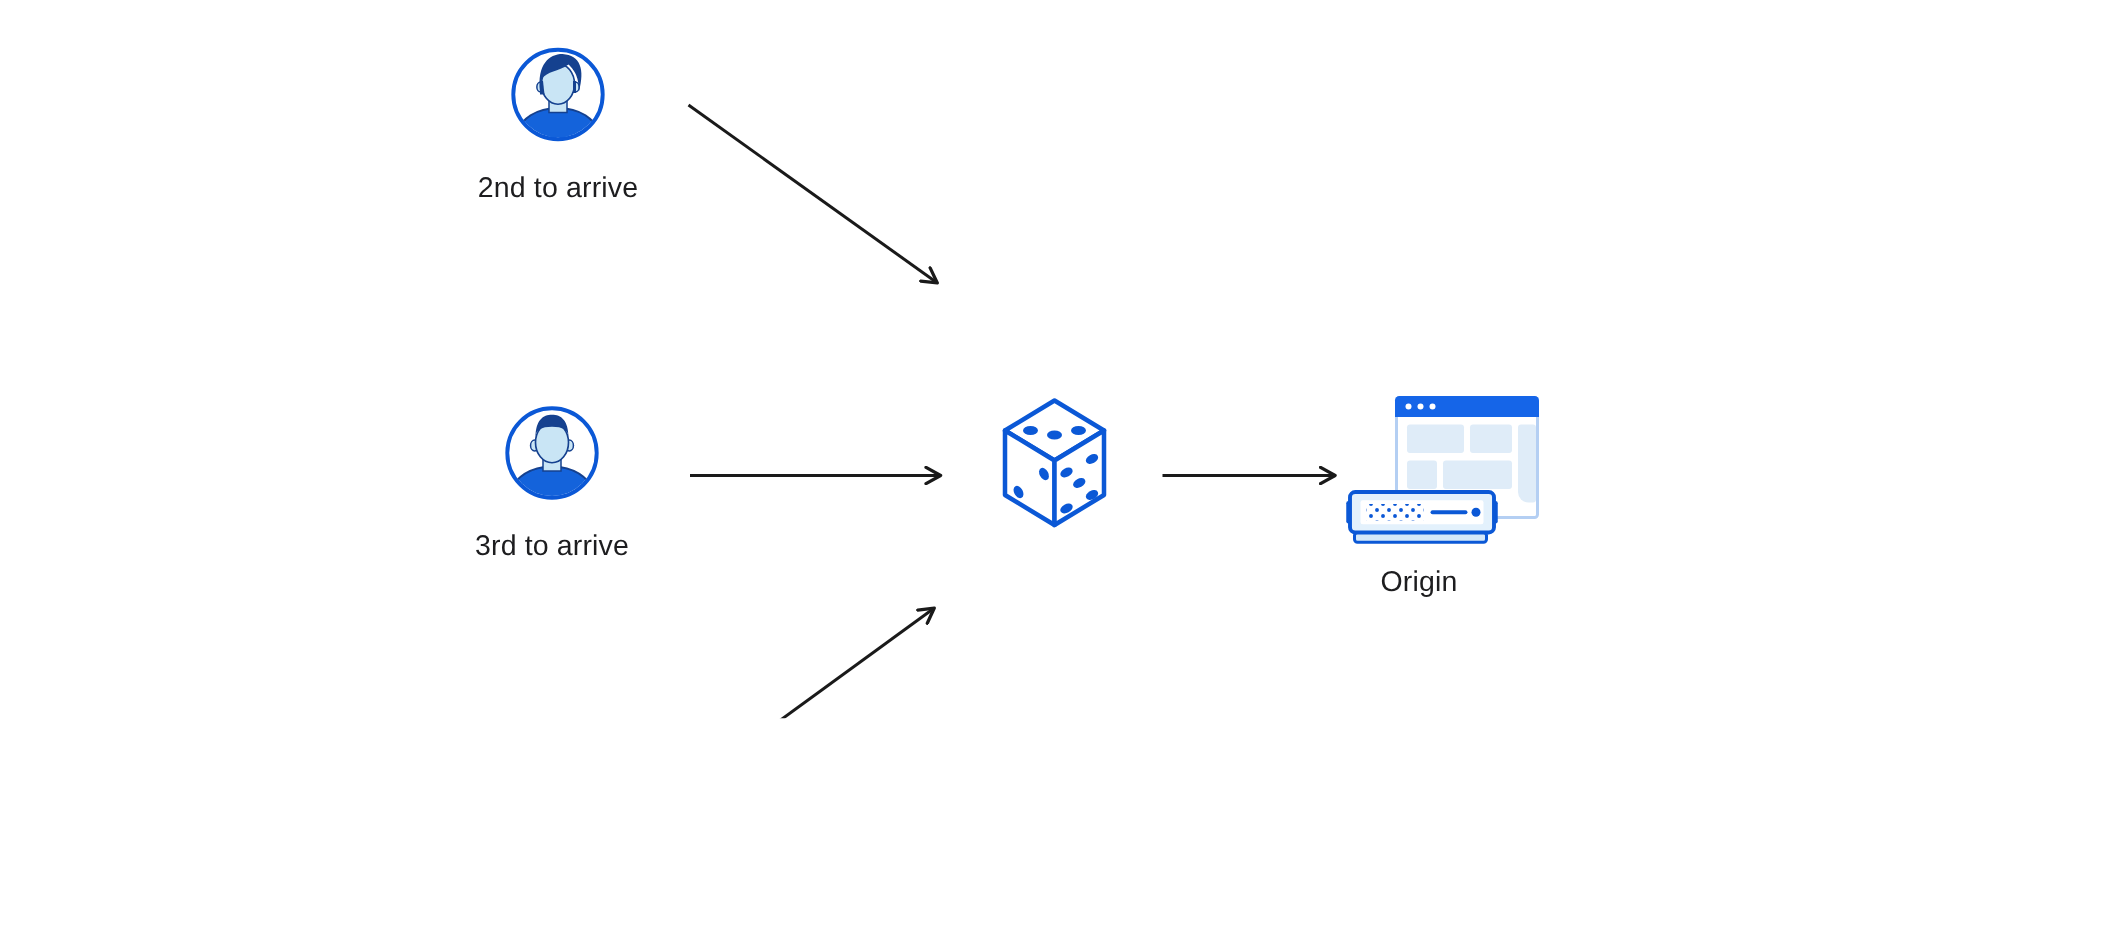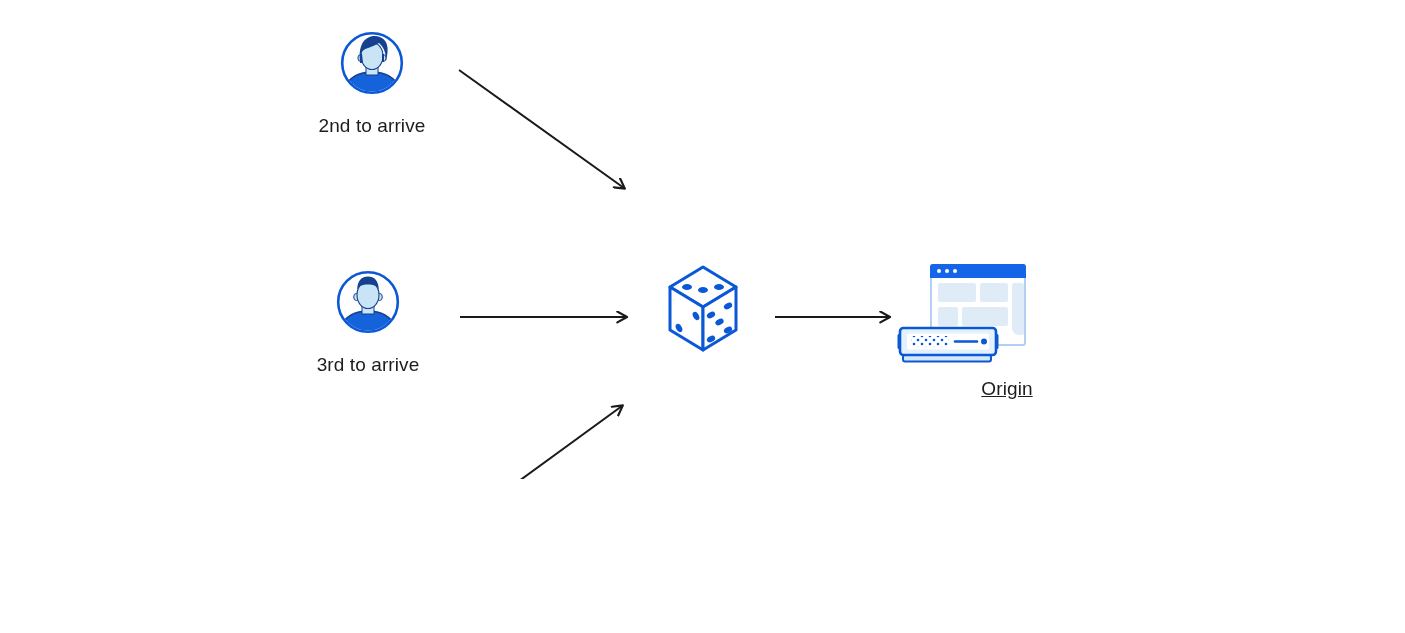--- a/index.html
+++ b/index.html
@@ -44,21 +44,21 @@
   .browser-dot{width:4px;height:4px;border-radius:50%;background:#fff;}
   .browser-content{position:absolute;left:6px;top:17px;right:6px;bottom:6px;}
   .wireframe-block{position:absolute;background:var(--block-blue);border-radius:2px;}
   .wf-a{left:0;top:0;width:38px;height:19px;}
   .wf-b{left:42px;top:0;width:28px;height:19px;}
   .wf-tall{left:74px;top:0;width:12px;height:52px;border-bottom-left-radius:7px;}
   .wf-c{left:0;top:24px;width:20px;height:19px;}
   .wf-d{left:24px;top:24px;width:46px;height:19px;}
 
   .server{position:absolute;left:896px;top:326px;width:104px;height:40px;}
-  .origin-label{left:907px;top:378px;text-decoration:underline;}
+  .origin-label{left:846px;top:378px;}
 </style>
 </head>
 <body>
 
 <div class="canvas">
 
   <svg class="arrow-layer" viewBox="0 0 1405 633">
     <defs>
       <marker id="chev" viewBox="0 0 12 12" refX="9" refY="6" markerWidth="13" markerHeight="13" markerUnits="userSpaceOnUse" orient="auto">
         <path d="M1,1 L10,6 L1,11" fill="none" stroke="#1a1a1a" stroke-width="2" stroke-linecap="round" stroke-linejoin="round"></path>

